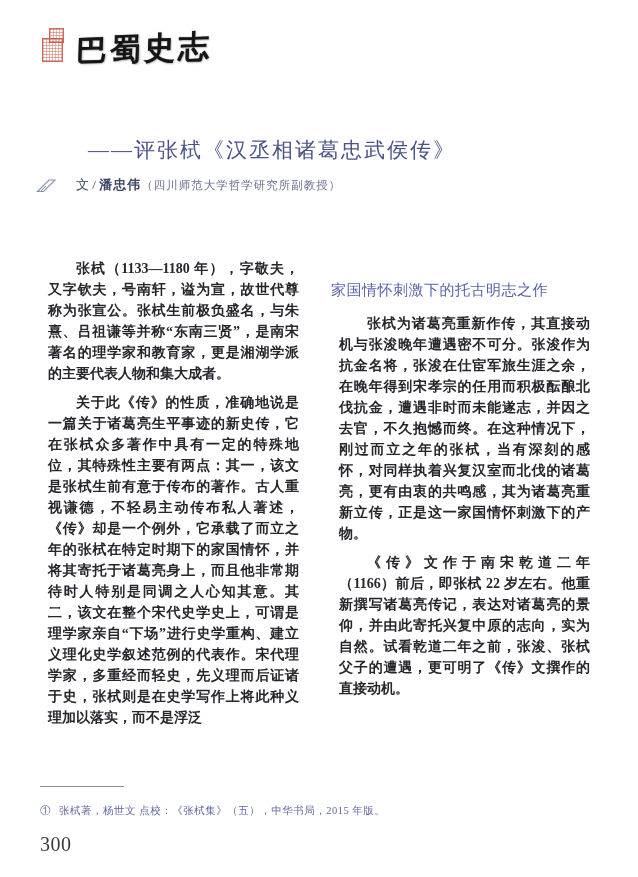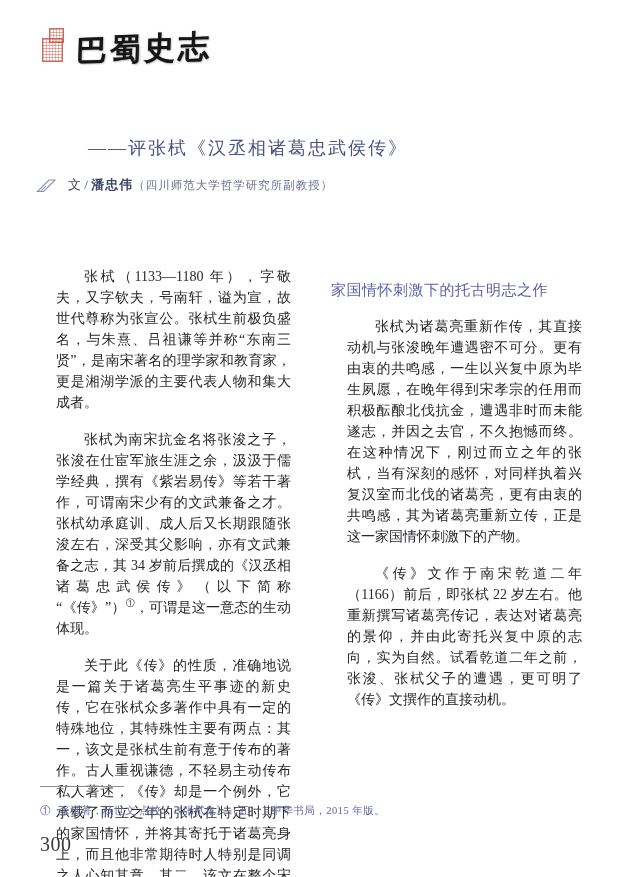--- a/index.html
+++ b/index.html
@@ -41,42 +41,42 @@
   }
 
   
   .title{
     position:absolute;left:40px;top:86px;
     font-size:33px;font-weight:700;color:var(--color-title);
     letter-spacing:1.5px;white-space:nowrap;
   }
   .subtitle{
     position:absolute;left:88px;top:136px;
-    font-size:18px;color:var(--color-title);
+    font-size:21px;color:var(--color-title);
     letter-spacing:2px;white-space:nowrap;
   }
   .byline{
     position:absolute;left:36px;top:176px;
-    display:flex;align-items:center;gap:11px;
+    display:flex;align-items:center;gap:19px;
     color:#3f4668;font-size:13px;white-space:nowrap;
   }
   .byline .pen{flex:0 0 auto;display:block;}
   .byline .author{font-weight:700;letter-spacing:1px;}
   .byline .affil{font-size:11.5px;color:#6b7090;letter-spacing:1px;}
 
   
   .body{
     position:absolute;left:40px;top:250px;width:558px;
     display:flex;gap:24px;
     color:var(--color-body_text);
     font-size:14px;line-height:21px;
     text-align:justify;
   }
   .col{width:267px;}
-  .col p{margin:16px;text-indent:2em;}
+  .col p{margin:8px;text-indent:2em;font-weight:bold;}
   .col p.no-indent{text-indent:0;}
   .col sup{font-size:9px;line-height:0;}
   .section-heading{
     margin:29px 0 13px 0;
     font-family:"Liberation Sans","DejaVu Sans",sans-serif;
     font-size:15px;font-weight:400;
     color:var(--color-section_heading);
     letter-spacing:.5px;
     text-indent:0;text-align:left;
   }
@@ -115,27 +115,26 @@
       <line x1="4.5" y1="13.5" x2="10" y2="8" stroke="#8a8fae" stroke-width="1"></line>
     </svg>
     <span>
       <span>文 / </span><span class="author">潘忠伟</span><span class="affil">（四川师范大学哲学研究所副教授）</span>
     </span>
   </div>
 
   <div class="body">
     <div class="col">
       <p>张栻（1133—1180 年），字敬夫，又字钦夫，号南轩，谥为宣，故世代尊称为张宣公。张栻生前极负盛名，与朱熹、吕祖谦等并称“东南三贤”，是南宋著名的理学家和教育家，更是湘湖学派的主要代表人物和集大成者。</p>
-      <p><span>张栻为南宋抗金名将张浚之子，张浚在仕宦军旅生涯之余，汲汲于儒学经典，撰有《紫岩易传》等若干著作，可谓南宋少有的文武兼备之才。张栻幼承庭训、成人后又长期跟随张浚左右，深受其父影响，亦有文武兼备之志，其 34 岁前后撰成的《汉丞相诸葛忠武侯传》（以下简称“《传》”）</span><sup>①</sup><span>，可谓是这一意态的生动体现。</span></p>
       <p>关于此《传》的性质，准确地说是一篇关于诸葛亮生平事迹的新史传，它在张栻众多著作中具有一定的特殊地位，其特殊性主要有两点：其一，该文是张栻生前有意于传布的著作。古人重视谦德，不轻易主动传布私人著述，《传》却是一个例外，它承载了而立之年的张栻在特定时期下的家国情怀，并将其寄托于诸葛亮身上，而且他非常期待时人特别是同调之人心知其意。其二，该文在整个宋代史学史上，可谓是理学家亲自“下场”进行史学重构、建立义理化史学叙述范例的代表作。宋代理学家，多重经而轻史，先义理而后证诸于史，张栻则是在史学写作上将此种义理加以落实，而不是浮泛</p>
     </div>
 
     <div class="col">
       <h2 class="section-heading">家国情怀刺激下的托古明志之作</h2>
-      <p>张栻为诸葛亮重新作传，其直接动机与张浚晚年遭遇密不可分。更有由衷的共鸣感，一生以兴复中原为毕生夙愿，在晚年得到宋孝宗的任用而积极酝酿北伐抗金，遭遇非时而未能遂志，并因之去官，不久抱憾而终。在这种情况下，刚过而立之年的张栻，当有深刻的感怀，对同样执着兴复汉室而北伐的诸葛亮，更有由衷的共鸣感，其为诸葛亮重新立传，正是这一家国情怀刺激下的产物。</p>
+      <p>张栻为诸葛亮重新作传，其直接动机与张浚晚年遭遇密不可分。张浚作为抗金名将，张浚在仕宦军旅生涯之余，在晚年得到宋孝宗的任用而积极酝酿北伐抗金，遭遇非时而未能遂志，并因之去官，不久抱憾而终。在这种情况下，刚过而立之年的张栻，当有深刻的感怀，对同样执着兴复汉室而北伐的诸葛亮，更有由衷的共鸣感，其为诸葛亮重新立传，正是这一家国情怀刺激下的产物。</p>
       <p>《传》文作于南宋乾道二年（1166）前后，即张栻 22 岁左右。他重新撰写诸葛亮传记，表达对诸葛亮的景仰，并由此寄托兴复中原的志向，实为自然。试看乾道二年之前，张浚、张栻父子的遭遇，更可明了《传》文撰作的直接动机。</p>
     </div>
   </div>
 
   <div class="footnote-area">
     <div class="footnote-rule"></div>
     <div class="footnote">
       <span class="fn-marker">①</span><span>张栻著，杨世文 点校：《张栻集》（五），中华书局，2015 年版。</span>
     </div>
   </div>

